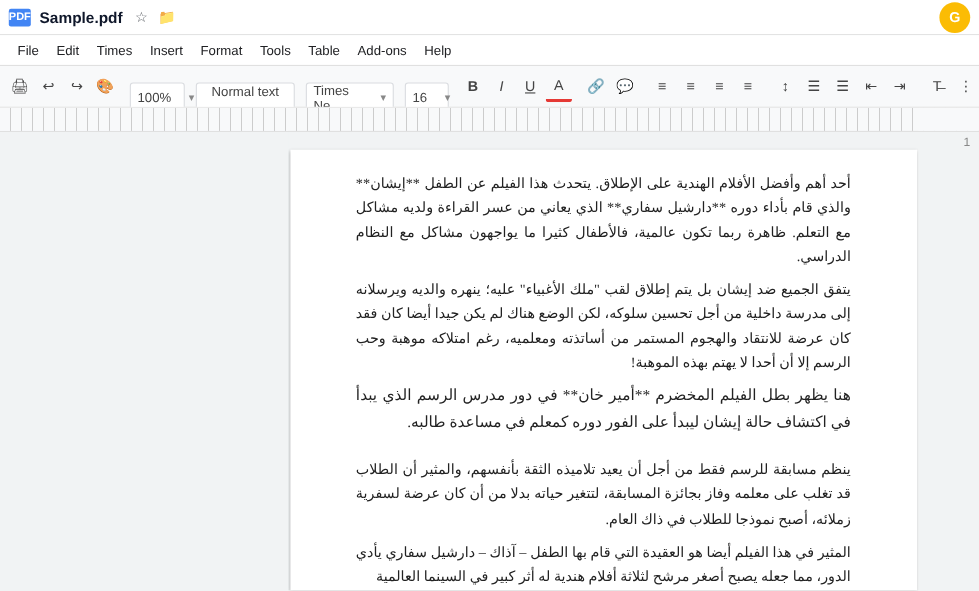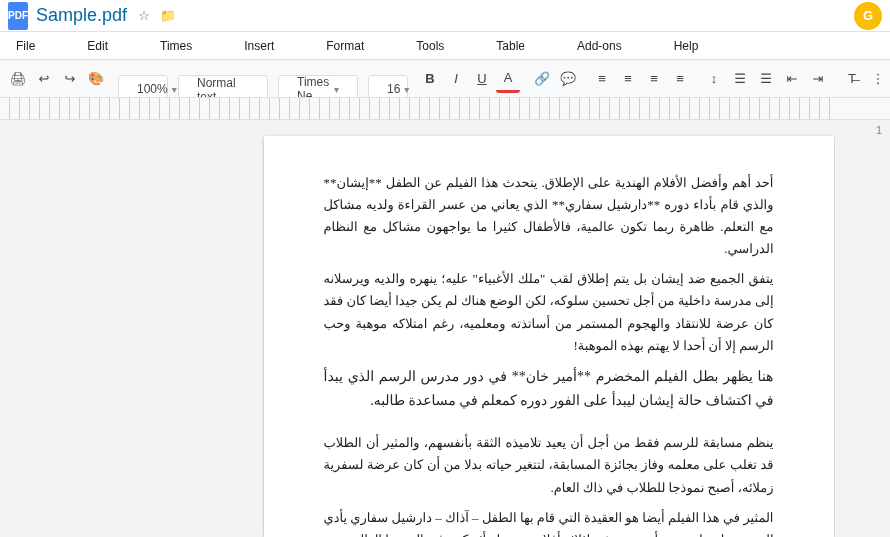--- a/index.html
+++ b/index.html
@@ -8,29 +8,29 @@
     
     #title-bar {
       display: flex;
       align-items: center;
       background: #fff;
       height: 32px;
       padding: 0 8px;
       border-bottom: 1px solid #e0e0e0;
     }
     #title-bar .doc-icon {
-      width: 20px; height: 28px;
+      width: 20px; height: 16px;
       background: #4285f4;
       border-radius: 2px;
       margin-right: 8px;
       display: flex; align-items: center; justify-content: center;
       font-size: 10px; color: #fff; font-weight: bold;
     }
     #title-bar .doc-title {
-      font-size: 18px; color: #0369a1; font-weight: 400; margin-right: 8px;
+      font-size: 14px; color: #0f172a; font-weight: 700; margin-right: 8px;
     }
     #title-bar .title-icons {
       display: flex; gap: 6px; align-items: center;
     }
     #title-bar .title-icon-btn {
       width: 18px; height: 18px;
       color: #5f6368;
       display: flex; align-items: center; justify-content: center;
       font-size: 13px; cursor: pointer;
     }
@@ -47,21 +47,20 @@
     }
 
     
     #menu-bar {
       display: flex;
       align-items: center;
       background: #fff;
       height: 28px;
       padding: 0 8px;
       border-bottom: 1px solid #e0e0e0;
-      gap: 36px;
     }
     .menu-item {
       font-size: 12px; color: #202124;
       padding: 4px 8px;
       cursor: pointer;
       border-radius: 3px;
     }
 
     
     #toolbar {
@@ -82,29 +81,29 @@
       font-size: 13px;
       color: #444;
       background: transparent;
       border: none;
     }
     .tb-separator {
       width: 1px; height: 20px; background: #dadce0; margin: 0 3px;
     }
     .tb-dropdown {
       display: flex; align-items: center;
-      height: 28px; padding: 0 18px;
+      height: 28px; padding: 0 6px;
       border: 1px solid #dadce0;
       border-radius: 3px;
       cursor: pointer;
       font-size: 12px;
       color: #444;
       background: #fff;
       min-width: 50px;
-      gap: 4px;
+      gap: 16px;
       margin-top: 21px;
     }
     .tb-dropdown .arrow { font-size: 10px; color: #888; }
 
     
     #ruler {
       height: 22px;
       background: #f8f9fa;
       border-bottom: 1px solid #e0e0e0;
       position: relative;
@@ -151,21 +150,21 @@
       display: flex;
       justify-content: center;
       overflow: hidden;
       padding-top: 16px;
     }
     #page {
       background: #fff;
       width: 570px;
       min-height: 400px;
       box-shadow: 0 1px 3px rgba(0,0,0,0.3);
-      padding: 36px 60px;
+      padding: 20px 60px;
       direction: rtl;
       font-family: 'Times New Roman', Times, serif;
       font-size: 13px;
       line-height: 1.7;
       color: #222;
     }
     #right-sidebar {
       width: 55px;
       background: #f1f3f4;
       flex-shrink: 0;

